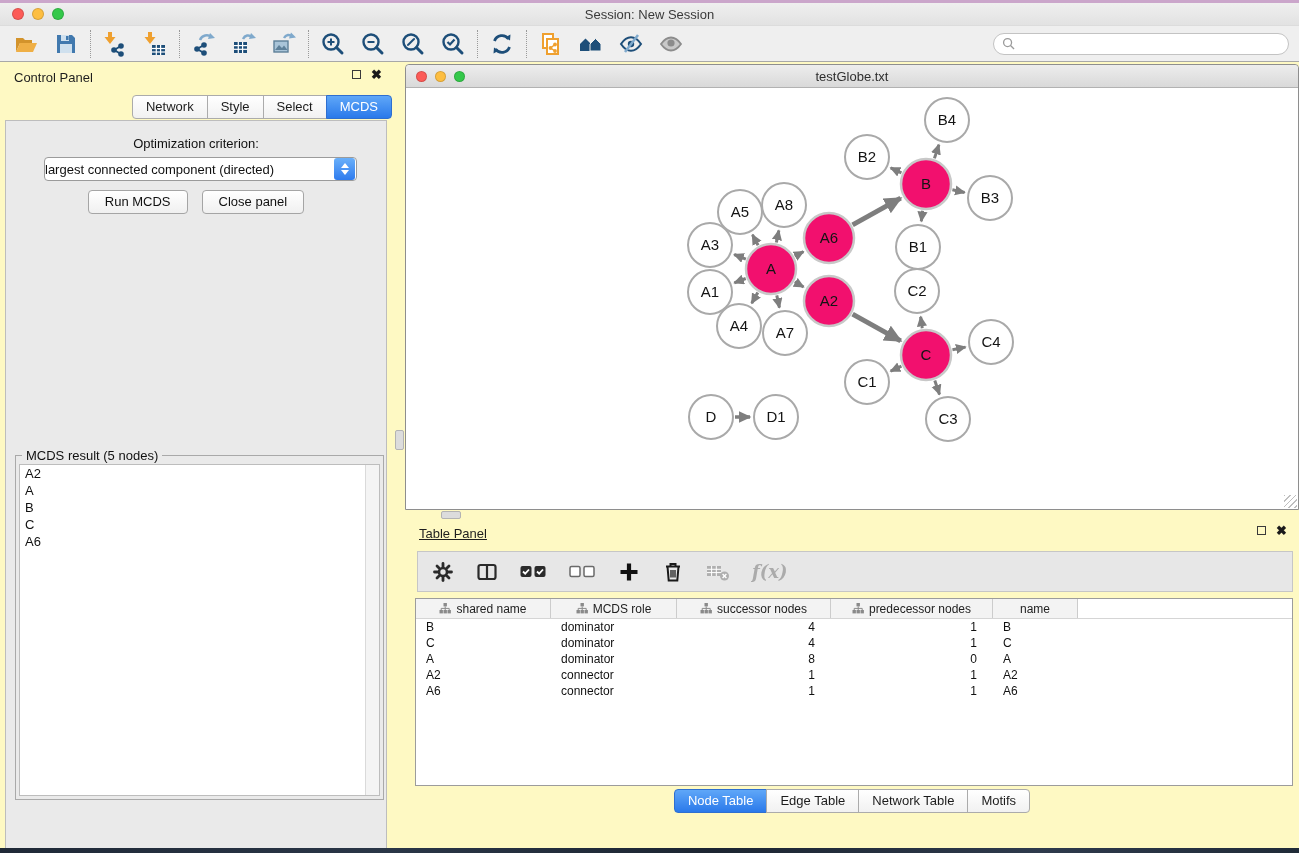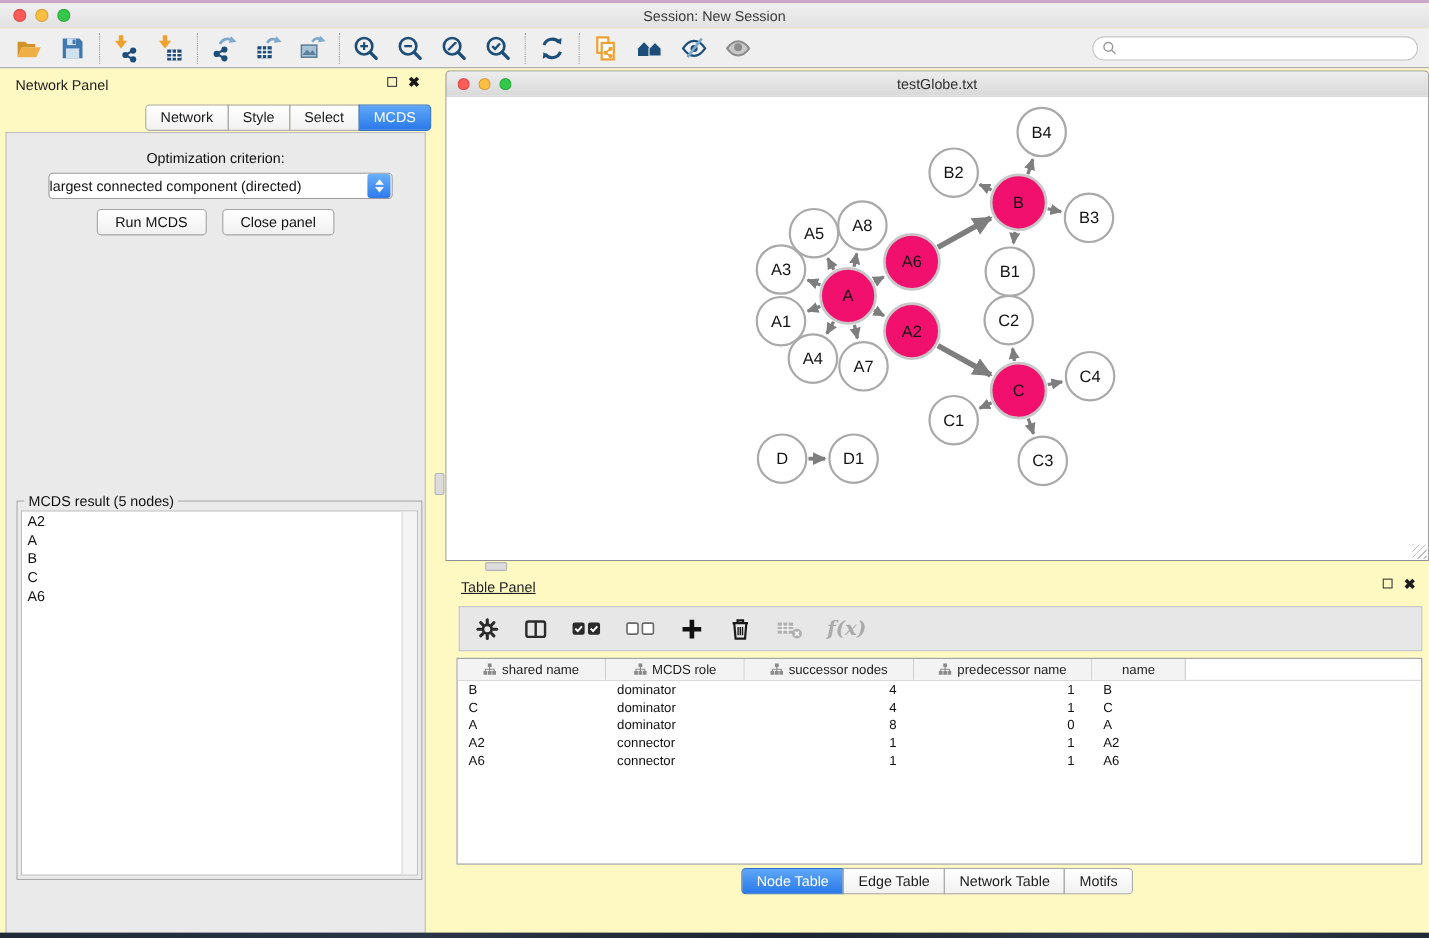--- a/index.html
+++ b/index.html
@@ -300,21 +300,21 @@
       <svg viewBox="0 0 14 14">
           <circle cx="6" cy="6" r="4.3" stroke="#9A9A9A" stroke-width="1.4" fill="none"></circle>
           <line x1="9.2" y1="9.2" x2="13" y2="13" stroke="#9A9A9A" stroke-width="1.4"></line>
         </svg>
       <input type="text" placeholder="" style="">
     </div>
   </div>
 
   <div class="workspace">
 
-    <div class="cp-header">Network Panel</div>
+    <div class="cp-header">Control Panel</div>
     <div class="panel-icons cp-header-icons">
       <span class="float-icon"></span>
       <span class="close-icon">✖</span>
     </div>
     <div class="cp-tabs" id="cp-tabs">
         <div class="cp-tab">Network</div>
         <div class="cp-tab">Style</div>
         <div class="cp-tab">Select</div>
         <div class="cp-tab selected">MCDS</div>
       </div>
@@ -538,21 +538,21 @@
               <span>successor nodes</span>
             </div>
             <div class="th" style="width: 162px;">
               <svg width="12" height="11" viewBox="0 0 12 11">
                 <path d="M6.2 3.4v2M2.2 7V5.4h8V7M6.2 5.4V7" stroke="#8A8A8A" fill="none"></path>
                 <rect x="4.5" y="0" width="3.4" height="3.4" fill="#8A8A8A"></rect>
                 <rect x="0.5" y="7" width="3.4" height="3.4" fill="#8A8A8A"></rect>
                 <rect x="4.5" y="7" width="3.4" height="3.4" fill="#8A8A8A"></rect>
                 <rect x="8.5" y="7" width="3.4" height="3.4" fill="#8A8A8A"></rect>
               </svg>
-              <span>predecessor name</span>
+              <span>predecessor nodes</span>
             </div>
             <div class="th" style="width: 85px;">
               <span>name</span>
             </div>
           </div>
         <div id="table-body">
             <div class="tr">
               <div class="td left" style="width: 135px;">B</div>
               <div class="td left" style="width: 126px;">dominator</div>
               <div class="td right" style="width: 154px;">4</div>

